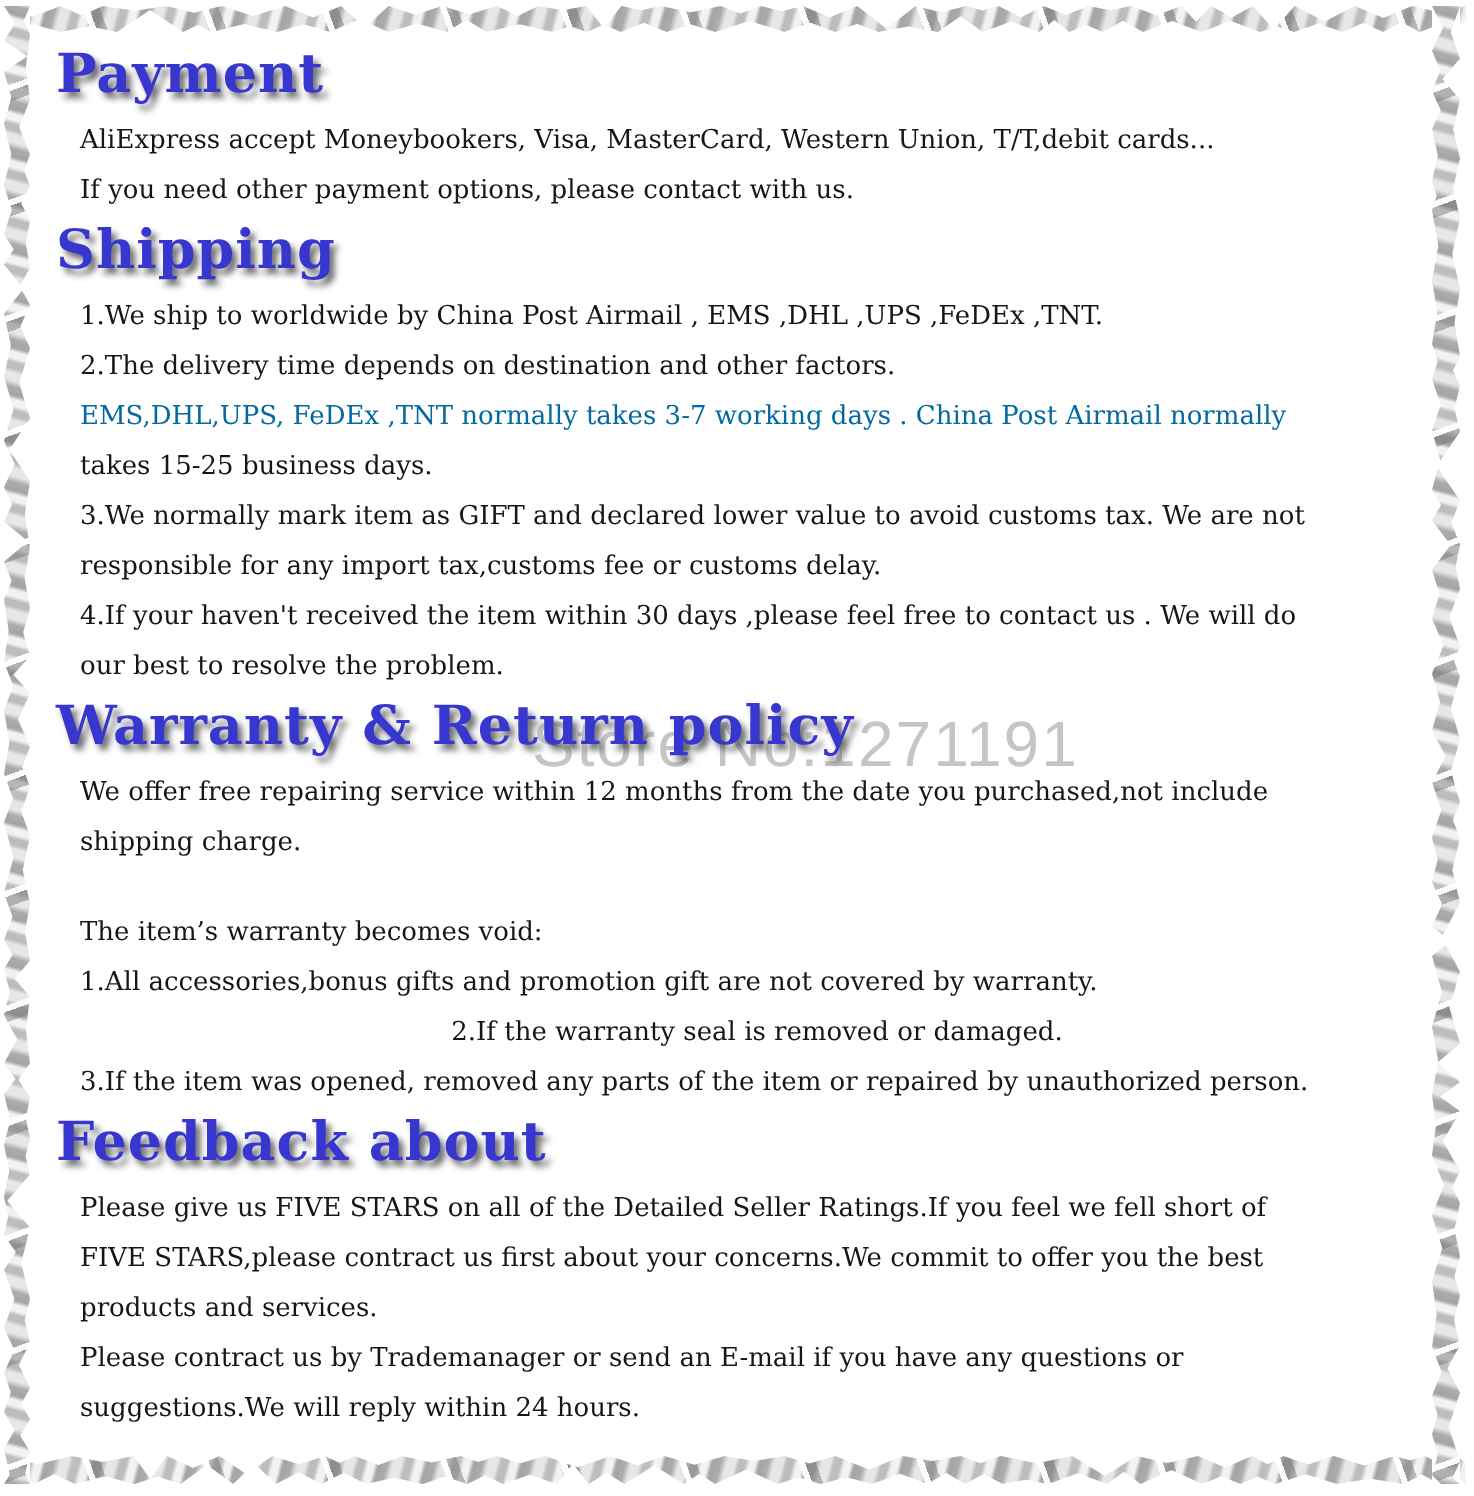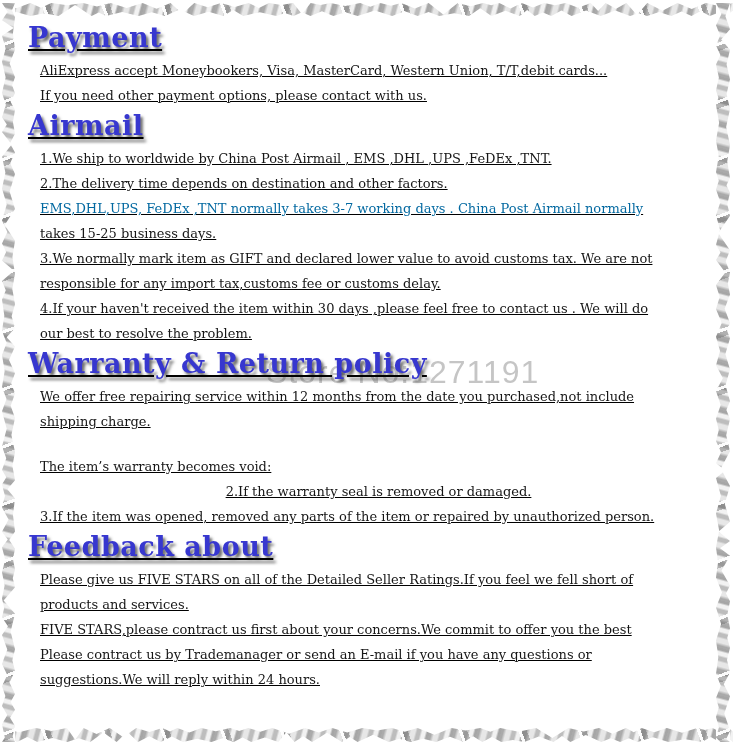--- a/index.html
+++ b/index.html
@@ -62,21 +62,21 @@
     position:absolute;
     left:250px; top:340px;
     font-family:"Liberation Sans", sans-serif;
     font-size:32px;
     letter-spacing:1px;
     color:#969696;
     opacity:0.55;
     z-index:1;
     white-space:nowrap;
   }
-  .sections { position:relative; z-index:2;text-decoration:underline; }
+  .sections { position:relative; z-index:2; }
   .section-title {
     font-family:"DejaVu Serif", serif;
     font-weight:bold;
     font-size:27px;
     line-height:32px;
     letter-spacing:0.5px;
     margin:2px 0 4px 12px;
     text-shadow:2.5px 3px 3px rgba(60,60,60,.75);
     white-space:nowrap;
   }
@@ -115,36 +115,37 @@
         <polygon points="14,0 14,0 9.416468024253845,13.14149296283722 14,26.28298592567444 5.171768665313721,36.530391693115234 14,46.77779746055603 10.554839134216309,61.50170564651489 14,76.22561383247375 10.5469388961792,91.11735820770264 14,106.00910258293152 10.144339561462402,123.96181440353394 14,141.91452622413635 11.223078727722168,158.45605659484863 14,174.9975869655609 10.463855743408203,182.336954921484 14,189.67632287740707 11.29281234741211,201.26404470205307 14,212.85176652669907 2.204488754272461,230.0447075664997 14,247.23764860630035 9.650524020195007,258.32472574710846 14,269.41180288791656 11.844370365142822,280.47119975090027 14,291.530596613884 8.633854866027832,305.7870272099972 14,320.0434578061104 11.04365873336792,327.6508713364601 14,335.25828486680984 9.368135452270508,350.9239011108875 14,366.5895173549652 9.516267657279968,382.3745234012604 14,398.15952944755554 10.37946605682373,407.0601714849472 14,415.96081352233887 10.198943018913269,432.13206362724304 14,448.3033137321472 4.78291916847229,465.59630811214447 14,482.8893024921417 8.746267318725586,500.8675571680069 14,518.8458118438721 2.5840041637420654,528.4337401390076 14,538.0216684341431 4.061662435531616,545.328181385994 14,552.6346943378448 5.47602915763855,567.6043156385422 14,582.5739369392395 9.987736701965332,590.4564787149429 14,598.3390204906464 11.270539283752441,611.7609786987305 14,625.1829369068146 11.209393978118896,634.9544504582882 14,644.7259640097618 10.997074007987976,657.0461808741093 14,669.3663977384567 7.741595983505249,681.294506072998 14,693.2226144075394 8.28612995147705,710.4365244805813 14,727.6504345536232 10.300761699676514,736.0088990330696 14,739 14,739" fill="#ffffff"></polygon>
       </svg>
     </div>
 
   <div class="content">
     <div class="watermark" style="color: rgb(150, 150, 150);">Store No:1271191</div>
     <div class="sections" id="sections">
         <div class="section-title" style="color: rgb(55, 55, 207);">Payment</div>
         <div class="policy-line" style="color: rgb(22, 22, 22);">AliExpress accept Moneybookers, Visa, MasterCard, Western Union, T/T,debit cards...</div>
         <div class="policy-line" style="color: rgb(22, 22, 22);">If you need other payment options, please contact with us.</div>
-        <div class="section-title" style="color: rgb(55, 55, 207);">Airmail</div>
+        <div class="section-title" style="color: rgb(55, 55, 207);">Shipping</div>
         <div class="policy-line" style="color: rgb(22, 22, 22);">1.We ship to worldwide by China Post Airmail , EMS ,DHL ,UPS ,FeDEx ,TNT.</div>
         <div class="policy-line" style="color: rgb(22, 22, 22);">2.The delivery time depends on destination and other factors.</div>
         <div class="policy-line" style="color: #0369a1;">EMS,DHL,UPS, FeDEx ,TNT normally takes 3-7 working days . China Post Airmail normally</div>
         <div class="policy-line" style="color: rgb(22, 22, 22);">takes 15-25 business days.</div>
         <div class="policy-line" style="color: rgb(22, 22, 22);">3.We normally mark item as GIFT and declared lower value to avoid customs tax. We are not</div>
         <div class="policy-line" style="color: rgb(22, 22, 22);">responsible for any import tax,customs fee or customs delay.</div>
         <div class="policy-line" style="color: rgb(22, 22, 22);">4.If your haven't received the item within 30 days ,please feel free to contact us . We will do</div>
         <div class="policy-line" style="color: rgb(22, 22, 22);">our best to resolve the problem.</div>
         <div class="section-title" style="color: rgb(55, 55, 207);">Warranty &amp; Return policy</div>
         <div class="policy-line" style="color: rgb(22, 22, 22);">We offer free repairing service within 12 months from the date you purchased,not include</div>
         <div class="policy-line" style="color: rgb(22, 22, 22);">shipping charge.</div>
         <div class="policy-line" style="color: rgb(22, 22, 22); margin-top: 20px;">The item’s warranty becomes void:</div>
+        <div class="policy-line" style="color: rgb(22, 22, 22);">1.All accessories,bonus gifts and promotion gift are not covered by warranty.</div>
         <div class="policy-line" style="color: rgb(22, 22, 22); text-align: center;">2.If the warranty seal is removed or damaged.</div>
         <div class="policy-line" style="color: rgb(22, 22, 22);">3.If the item was opened, removed any parts of the item or repaired by unauthorized person.</div>
         <div class="section-title" style="color: rgb(55, 55, 207);">Feedback about</div>
         <div class="policy-line" style="color: rgb(22, 22, 22);">Please give us FIVE STARS on all of the Detailed Seller Ratings.If you feel we fell short of</div>
+        <div class="policy-line" style="color: rgb(22, 22, 22);">FIVE STARS,please contract us first about your concerns.We commit to offer you the best</div>
         <div class="policy-line" style="color: rgb(22, 22, 22);">products and services.</div>
-        <div class="policy-line" style="color: rgb(22, 22, 22);">FIVE STARS,please contract us first about your concerns.We commit to offer you the best</div>
         <div class="policy-line" style="color: rgb(22, 22, 22);">Please contract us by Trademanager or send an E-mail if you have any questions or</div>
         <div class="policy-line" style="color: rgb(22, 22, 22);">suggestions.We will reply within 24 hours.</div>
       </div>
   </div>
 </div>
 
 </body></html>

